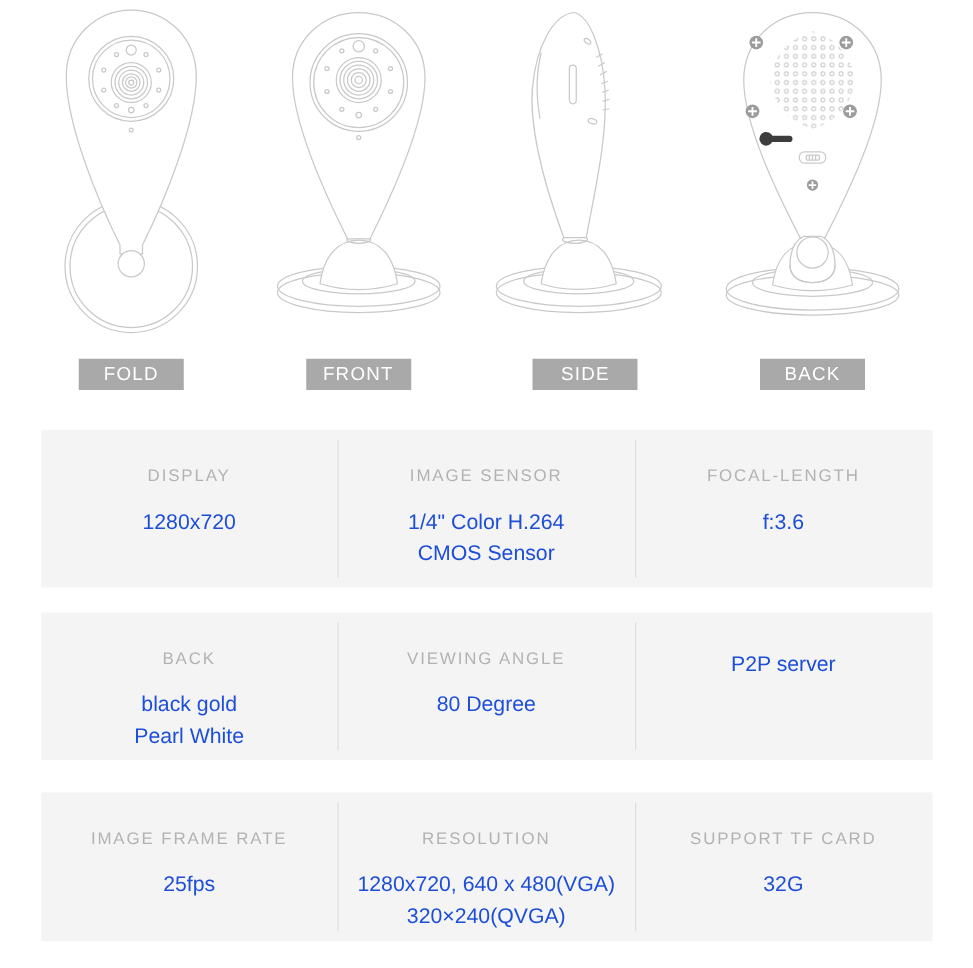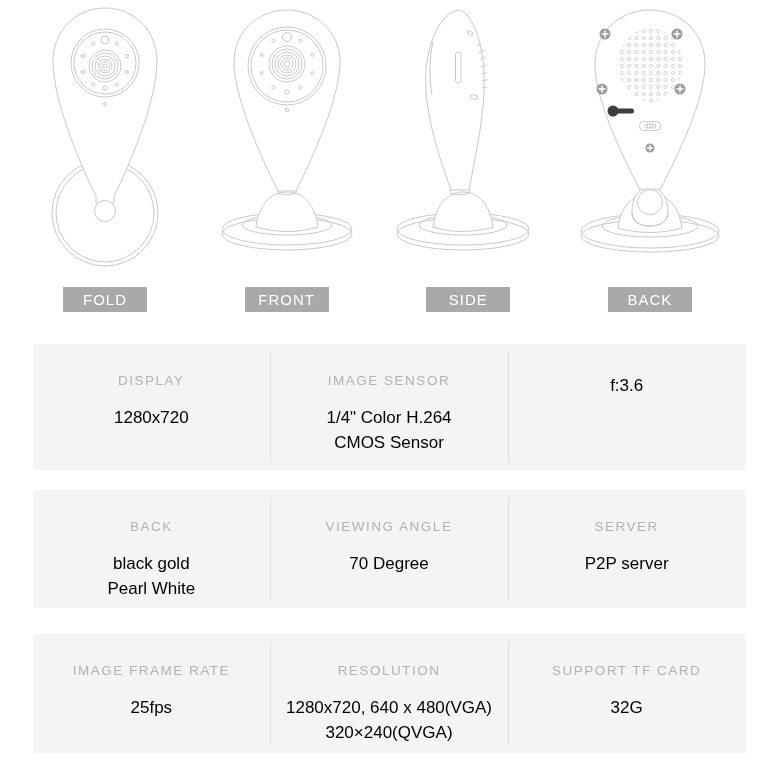--- a/index.html
+++ b/index.html
@@ -39,21 +39,21 @@
   }
   .spec-cell + .spec-cell::before {
     content:""; position:absolute; left:0; top:8px; bottom:8px;
     width:1px; background:#dedede;
   }
   .spec-header {
     font-size:13.5px; color:#b2b2b2; letter-spacing:1.5px;
     margin-bottom:17px;
   }
   .spec-line {
-    display:block; font-size:17px; color:#000000; line-height:25px;
+    display:block; font-size:17px; color:#1d4ed8; line-height:25px;
   }
 
   
   .ln { stroke:#c9c9c9; fill:none; stroke-width:1; }
   .lnf { stroke:#c9c9c9; fill:#ffffff; stroke-width:1; }
 </style>
 </head>
 <body>
 
 <div class="page">
@@ -199,38 +199,38 @@
         <div class="spec-header">DISPLAY</div>
         <span class="spec-line">1280x720</span>
         <span class="spec-line"></span>
       </div>
       <div class="spec-cell">
         <div class="spec-header">IMAGE SENSOR</div>
         <span class="spec-line">1/4" Color H.264</span>
         <span class="spec-line">CMOS Sensor</span>
       </div>
       <div class="spec-cell">
+        <div class="spec-header">FOCAL-LENGTH</div>
         <span class="spec-line">f:3.6</span>
         <span class="spec-line"></span>
       </div>
     </div>
 
     <div class="spec-row">
       <div class="spec-cell">
         <div class="spec-header">BACK</div>
         <span class="spec-line">black gold</span>
         <span class="spec-line">Pearl White</span>
       </div>
       <div class="spec-cell">
         <div class="spec-header">VIEWING ANGLE</div>
-        <span class="spec-line">70 Degree</span>
-        <span class="spec-line"></span>
-      </div>
-      <div class="spec-cell">
-        <div class="spec-header">SERVER</div>
+        <span class="spec-line">80 Degree</span>
+        <span class="spec-line"></span>
+      </div>
+      <div class="spec-cell">
         <span class="spec-line">P2P server</span>
         <span class="spec-line"></span>
       </div>
     </div>
 
     <div class="spec-row">
       <div class="spec-cell">
         <div class="spec-header">IMAGE FRAME RATE</div>
         <span class="spec-line">25fps</span>
         <span class="spec-line"></span>

